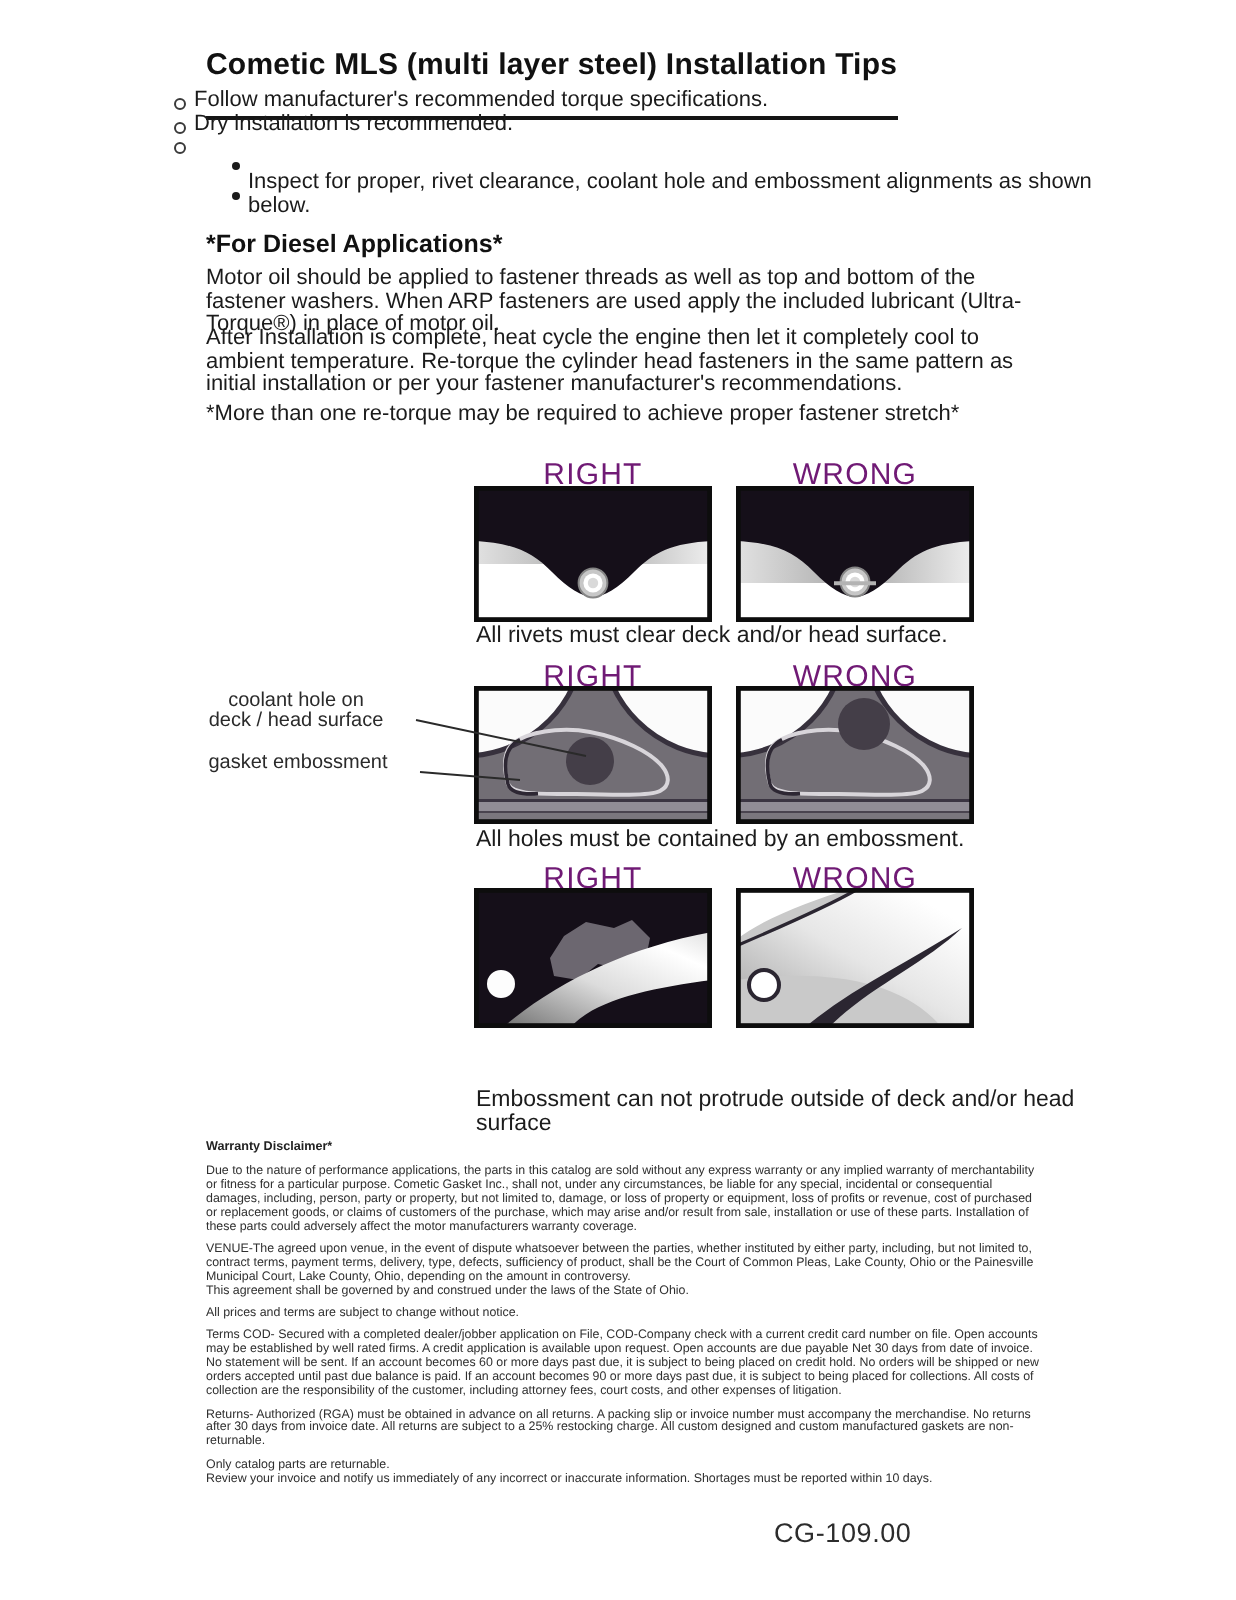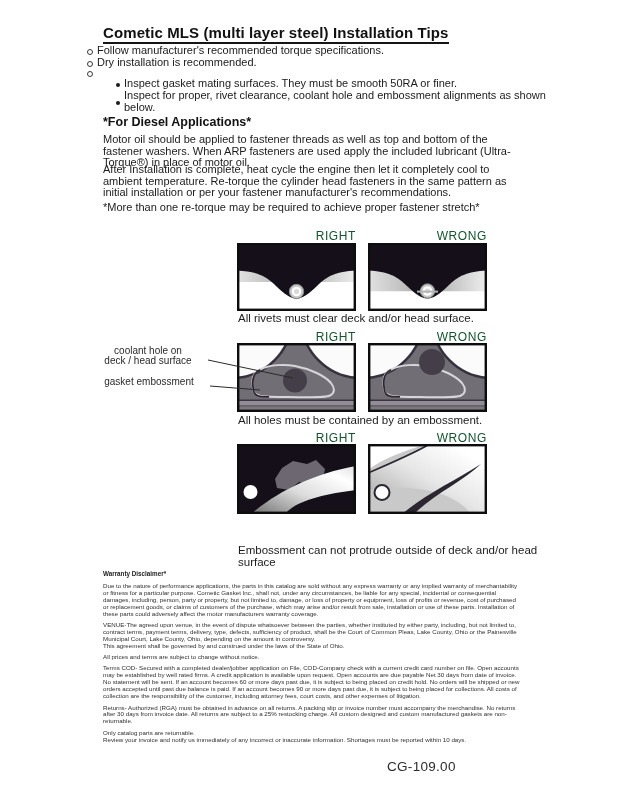--- a/index.html
+++ b/index.html
@@ -4,36 +4,36 @@
 <style>
   html,body{margin:0;padding:0;}
   body{
     width:618px;height:800px;position:relative;background:#ffffff;
     font-family:"Liberation Sans", sans-serif;color:#1a1a1a;overflow:hidden;
   }
   .abs{position:absolute;}
   
   .page-title{
     left:103px;top:24px;font-size:15px;font-weight:bold;color:#111;
-    border-bottom:2px solid #151515;padding-bottom:1px;letter-spacing:.1px;white-space:nowrap;
+    border-bottom:2px solid #151515;padding-bottom:17px;letter-spacing:.1px;white-space:nowrap;
   }
   
   .tips{left:87px;top:44px;width:470px;font-size:11px;line-height:12px;color:#1b1b1b;}
   .tip-row{display:flex;align-items:center;}
   .ring{flex:0 0 auto;width:4px;height:4px;border:1px solid #3a3a3a;border-radius:50%;margin:3px 4px 0 0;}
   .sub{margin-left:29px;}
   .dot{flex:0 0 auto;width:4px;height:4px;background:#1b1b1b;border-radius:50%;margin:3.5px 4px 0 0;}
   
   .diesel-heading{left:103px;top:115px;font-size:12.5px;font-weight:bold;color:#111;}
   .para{left:103px;width:418px;font-size:11px;line-height:11.6px;color:#1b1b1b;}
   .p1{top:134px;}
   .p2{top:164px;width:412px;}
   .note{top:202px;}
   
-  .dg-label{width:119px;text-align:right;font-size:12px;letter-spacing:.6px;color:#14532d;}
+  .dg-label{width:119px;text-align:center;font-size:15px;letter-spacing:.6px;color:#701a75;}
   .panel{width:119px;display:block;}
   .caption{left:238px;font-size:11.5px;line-height:12px;color:#1c1c1c;}
   .col-left{left:237px;}
   .col-right{left:368px;}
   
   .side-label{font-size:10px;line-height:10px;color:#2a2a2a;text-align:center;}
   
   .legal{left:103px;top:571px;width:417px;font-size:6.2px;line-height:6.9px;color:#2f2f2f;}
   .legal h4{margin:0 0 5px 0;font-size:6.3px;font-weight:bold;color:#222;}
   .legal p{margin:0 0 4.5px 0;}
@@ -52,21 +52,20 @@
     </div>
   <div class="tip-row">
       <span class="ring"></span>
       <span>Dry installation is recommended.</span>
     </div>
   <div class="tip-row">
       <span class="ring"></span>
     </div>
   <div class="tip-row sub">
       <span class="dot"></span>
-      <span>Inspect gasket mating surfaces.  They must be smooth 50RA or finer.</span>
     </div>
   <div class="tip-row sub">
       <span class="dot"></span>
       <span>Inspect for proper, rivet clearance, coolant hole and embossment alignments as shown below.</span>
     </div>
 </div>
 
 <div class="abs diesel-heading">*For Diesel Applications*</div>
 <div class="abs para p1">Motor oil should be applied to fastener threads as well as top and bottom of the fastener washers. When ARP fasteners are used apply the included lubricant (Ultra-Torque®) in place of motor oil.</div>
 <div class="abs para p2">After Installation is complete, heat cycle the engine then let it completely cool to ambient temperature. Re-torque the cylinder head fasteners in the same pattern as initial installation or per your fastener manufacturer's recommendations.</div>

